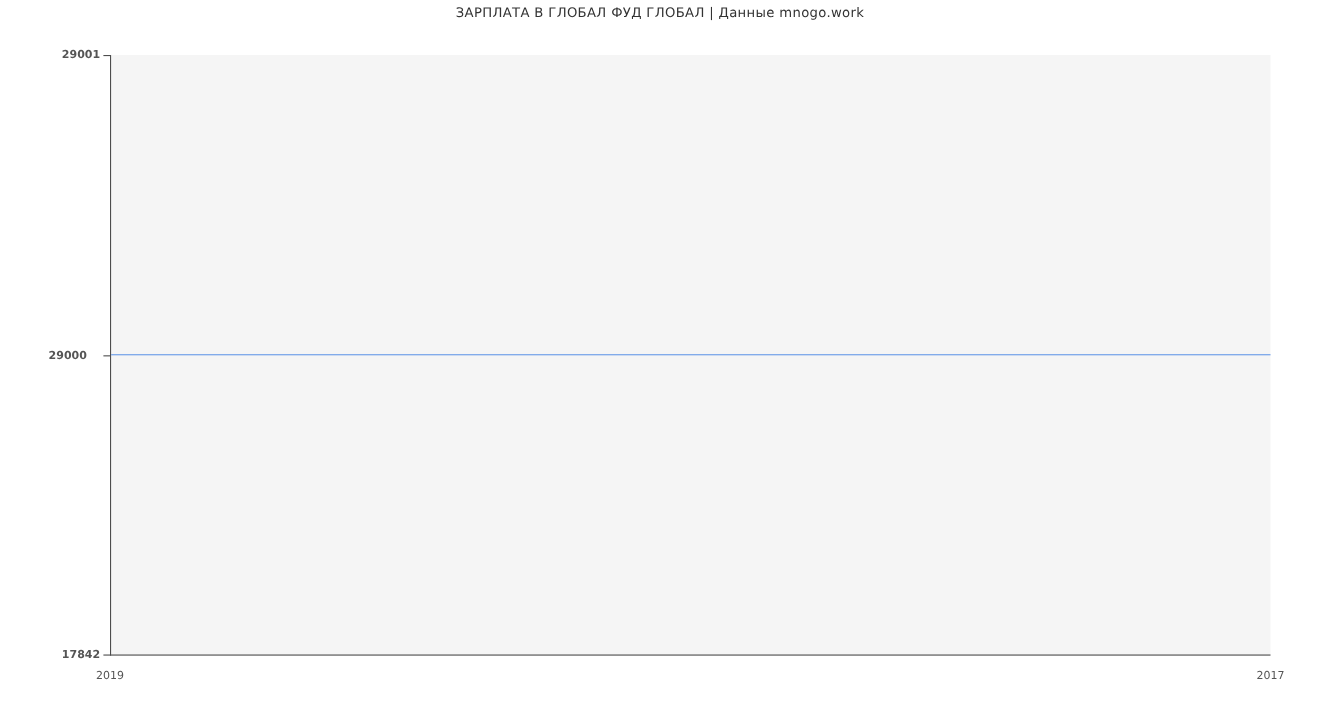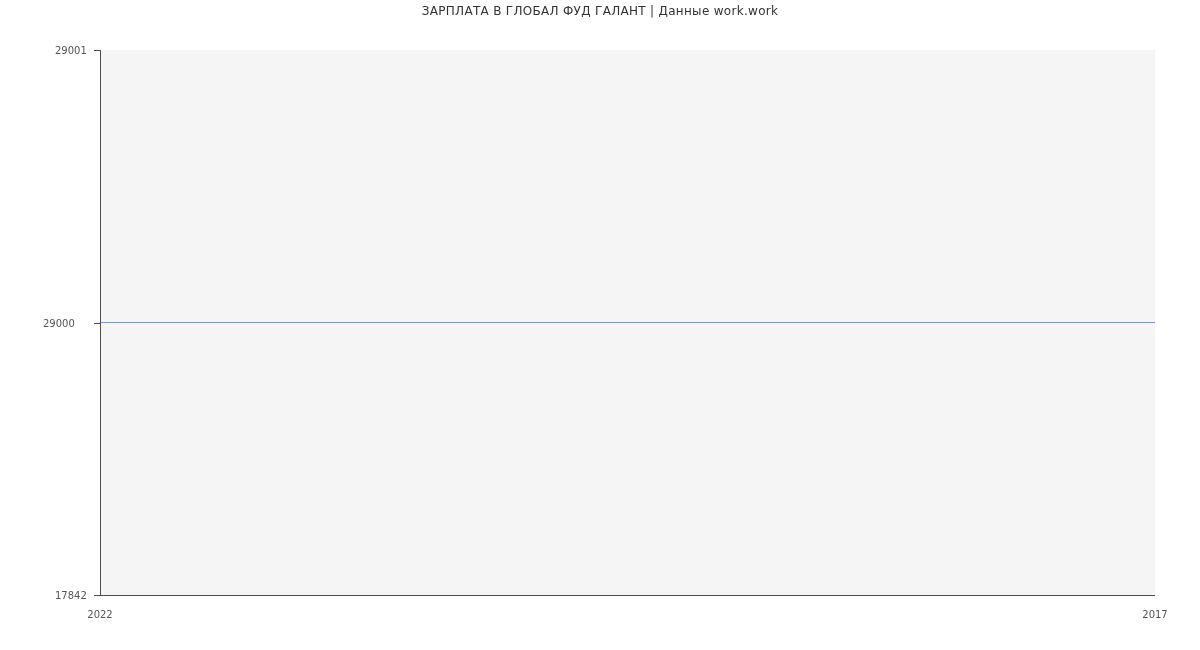--- a/index.html
+++ b/index.html
@@ -47,45 +47,47 @@
   .y-tick {
     position: absolute;
     width: 6px;
     height: 1px;
     background: #4d4d4d;
   }
   .y-label {
     position: absolute;
     font-size: 10px;
     color: #555555;
+    text-align: right;
     width: 36px;
+    font-weight: bold;
   }
   .x-label {
     position: absolute;
     font-size: 10px;
     color: #555555;
     text-align: center;
     width: 40px;
   }
 </style>
 </head>
 <body>
 
 <div class="chart-wrap">
 
-  <div class="title">ЗАРПЛАТА В  ГЛОБАЛ ФУД ГАЛАНТ | Данные work.work</div>
+  <div class="title">ЗАРПЛАТА В  ГЛОБАЛ ФУД ГЛОБАЛ | Данные mnogo.work</div>
 
   <div class="y-tick" style="left:94px; top:50px;"></div>
   <div class="y-tick" style="left:94px; top:323px;"></div>
   <div class="y-tick" style="left:94px; top:595px;"></div>
 
   <div class="y-label" style="left:55px; top:45px;">29001</div>
   <div class="y-label" style="left:43px; top:318px;">29000</div>
   <div class="y-label" style="left:55px; top:590px;">17842</div>
 
   <div class="plot">
     <div class="line" style="top:272px;"></div>
   </div>
 
-  <div class="x-label" style="left:80px;  top:609px;">2022</div>
+  <div class="x-label" style="left:80px;  top:609px;">2019</div>
   <div class="x-label" style="left:1135px; top:609px;">2017</div>
 
 </div>
 
 </body></html>

